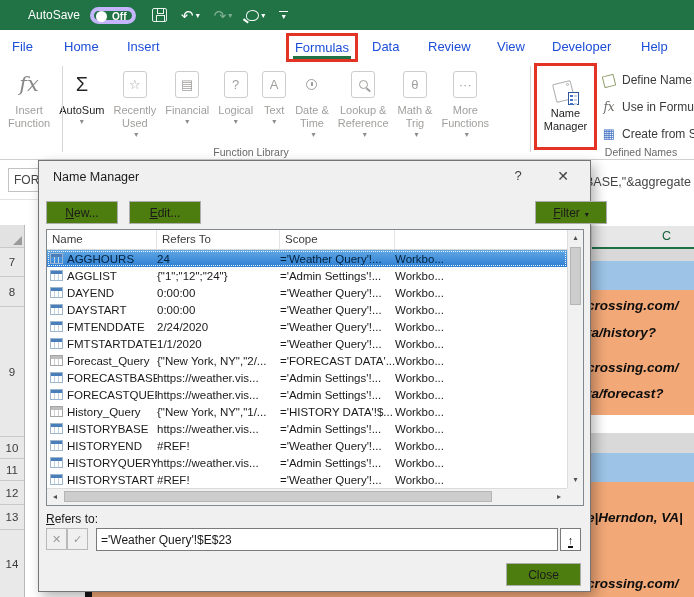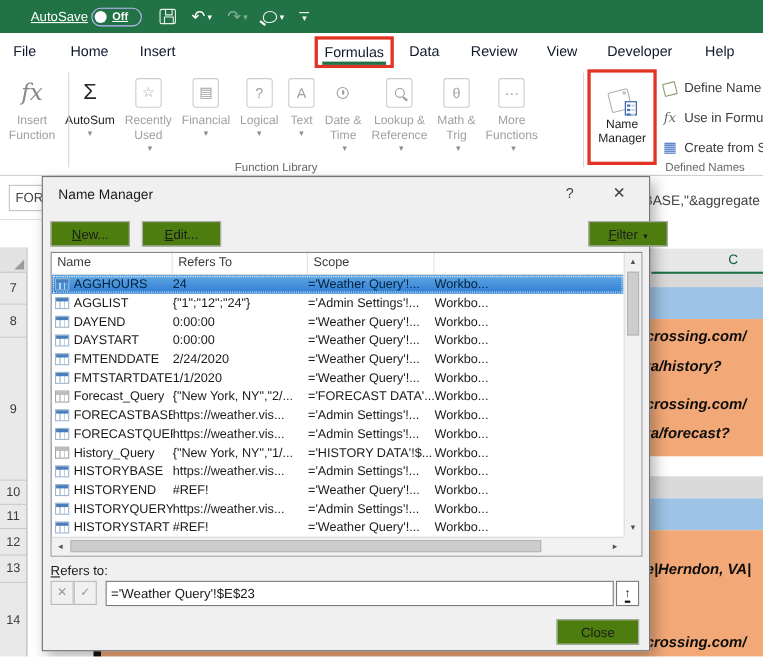--- a/index.html
+++ b/index.html
@@ -1,40 +1,40 @@
 <!DOCTYPE html>
 <html><head>
 <meta charset="utf-8">
 <style>
 * { margin:0; padding:0; box-sizing:border-box; }
 body { font-family:"Liberation Sans","DejaVu Sans",sans-serif; }
 .screen { position:relative; width:694px; height:597px; background:#fff; overflow:hidden; font-family:"Liberation Sans","DejaVu Sans",sans-serif; }
 
 
 .titlebar { position:absolute; left:0; top:0; width:694px; height:30px; background:#217346; display:flex; align-items:center; color:#fff; }
-.autosave { display:flex; align-items:center; margin-left:28px; font-size:12px; gap:3px;text-decoration:underline; }
-.pill { display:flex; align-items:center; width:46px; height:17px; border:1px solid #c4b5fd; border-radius:9px; }
+.autosave { display:flex; align-items:center; margin-left:28px; font-size:12px; gap:10px; }
+.pill { display:flex; align-items:flex-start; width:46px; height:17px; border:4px solid #c4b5fd; border-radius:9px; }
 .knob { width:11px; height:11px; border-radius:50%; background:#fff; margin-left:2px; }
 .pill-txt { font-size:10px; font-weight:bold; margin-left:5px; }
 .qat { display:flex; align-items:center; margin-left:16px; gap:14px; }
 .qat-group { display:flex; align-items:center; gap:2px; cursor:pointer; }
 .qat-group .g { font-size:15px; line-height:15px; color:#fff; }
 .car { font-size:8px; color:#fff; }
 .dim { opacity:.42; }
 .flop { position:relative; display:block; width:15px; height:14px; border:1.5px solid rgba(255,255,255,.9); border-radius:2px; }
 .flop::before { content:""; position:absolute; top:0; left:4px; width:5px; height:4px; border:1px solid rgba(255,255,255,.9); border-top:none; }
 .flop::after { content:""; position:absolute; bottom:0; left:3px; width:7px; height:5px; border:1px solid rgba(255,255,255,.9); border-bottom:none; }
 .lasso { position:relative; display:block; width:13px; height:11px; border:1.5px solid rgba(255,255,255,.95); border-radius:50% 50% 50% 40%; }
 .lasso::after { content:""; position:absolute; left:-4px; bottom:-2px; width:6px; height:1.5px; background:#fff; transform:rotate(38deg); }
 .cz { display:flex; flex-direction:column; align-items:center; line-height:5px; cursor:pointer; }
 .cz .bar { width:9px; height:1.5px; background:#fff; margin-bottom:2px; }
 
 
 .tabsrow { position:absolute; left:0; top:30px; width:694px; height:32px; background:#fff; }
-.tab { position:absolute; top:0; height:32px; display:flex; align-items:center; font-size:13px; color:#0f172a; cursor:pointer; }
+.tab { position:absolute; top:0; height:32px; display:flex; align-items:center; font-size:13px; color:#1d4ed8; cursor:pointer; }
 .formulas-box { position:absolute; left:286px; top:3px; width:72px; height:29px; border:3px solid #e23324; display:flex; align-items:center; justify-content:center; }
 .formulas-box .uline { position:absolute; left:4px; right:4px; bottom:0; height:3px; background:#217346; }
 
 
 .ribbon { position:absolute; left:0; top:62px; width:694px; height:98px; background:#fff; border-bottom:1px solid #d2d0ce; }
 .fl-buttons { position:absolute; left:4px; top:2px; height:84px; display:flex; align-items:flex-start; gap:1px; }
 .rb-btn { display:flex; flex-direction:column; align-items:center; padding:2px 4px 0; cursor:pointer; }
 .rb-icoslot { height:36px; display:flex; align-items:center; justify-content:center; }
 .rb-ico.boxed { width:24px; height:27px; border:1px solid #cfcdcb; border-radius:3px; display:flex; align-items:center; justify-content:center; font-size:13px; color:#a19f9d; }
 .rb-label { font-size:11px; line-height:13px; text-align:center; color:#a19f9d; white-space:pre-line; margin-top:2px; }

